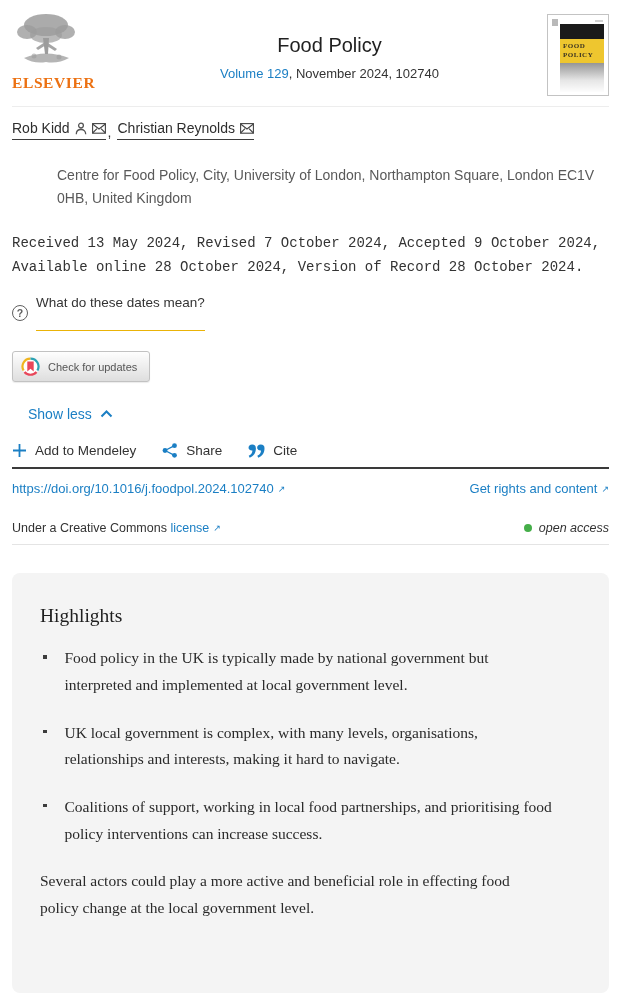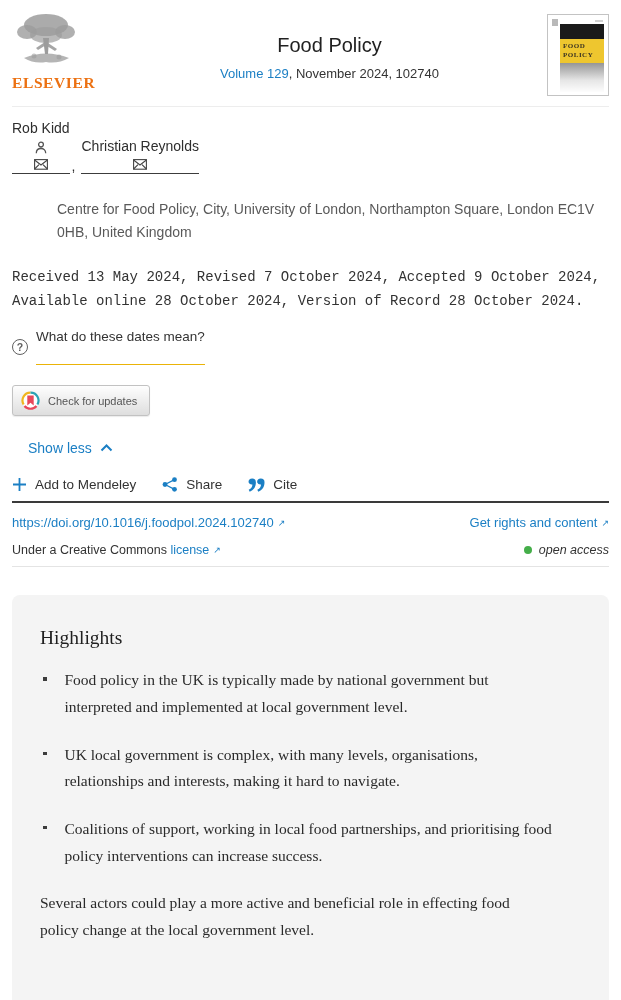--- a/index.html
+++ b/index.html
@@ -42,21 +42,21 @@
 
   
   .title {
     font-family: "Liberation Serif", serif; font-weight: 500;
     font-size: 27px; line-height: 1.33; color: #1c1c1c;
     margin-top: 20px; max-width: 575px;
   }
   .authors { margin-top: 13px; font-size: 14px; display: flex; align-items: flex-end; }
   .author-link {
     display: inline-flex; align-items: center; gap: 5px;
-    border-bottom: 1px solid #3c3c3c; padding-bottom: 3px; cursor: pointer; color: #2e2e2e; flex-direction: column;
+    border-bottom: 1px solid #3c3c3c; padding-bottom: 3px; cursor: pointer; color: #2e2e2e;
   }
   .author-sep { margin: 0 6px 0 2px; }
   .affiliation {
     margin-top: 24px; padding-left: 45px; max-width: 600px;
     color: #595959; font-size: 14px; line-height: 1.65;
   }
   .dates { margin-top: 22px; font-size: 14px; line-height: 1.68; color: #333; max-width: 597px; font-family: Liberation Mono, monospace; }
   .dates-help { margin-top: 16px; display: flex; align-items: center; gap: 8px; }
   .q-icon {
     width: 16px; height: 16px; border: 1.4px solid #606060; border-radius: 50%;
@@ -77,21 +77,21 @@
     color: #1b7fc4; font-size: 14px; cursor: pointer; margin-left: 16px; }
 
   
   .actions { margin-top: 20px; display: flex; align-items: center; gap: 26px; }
   .action { display: inline-flex; align-items: center; gap: 8px; font-size: 13.5px; color: #333; cursor: pointer; }
   .hr-dark { border: none; border-top: 2px solid #3a3a3a; margin-top: 9px; }
 
   
   .row-split { display: flex; justify-content: space-between; align-items: baseline; }
   .doi-row { margin-top: 12px; font-size: 13px; }
-  .license-row { margin-top: 13px; font-size: 12.5px; color: #333; align-items: center; }
+  .license-row { margin-top: 25px; font-size: 12.5px; color: #333; align-items: center; }
   .oa { display: inline-flex; align-items: center; gap: 7px; font-style: italic; color: #333; }
   .oa-dot { width: 8px; height: 8px; border-radius: 50%; background: #45ae49; display: inline-block; }
   .ext { font-size: 9px; margin-left: 4px; position: relative; top: -1px; }
   .hr-light2 { border: none; border-top: 1px solid #e4e4e4; margin-top: 9px; }
 
   
   .highlights {
     margin-top: 28px; background: #f4f4f4; border-radius: 8px;
     padding: 32px 28px 40px 28px; min-height: 420px;
   }

